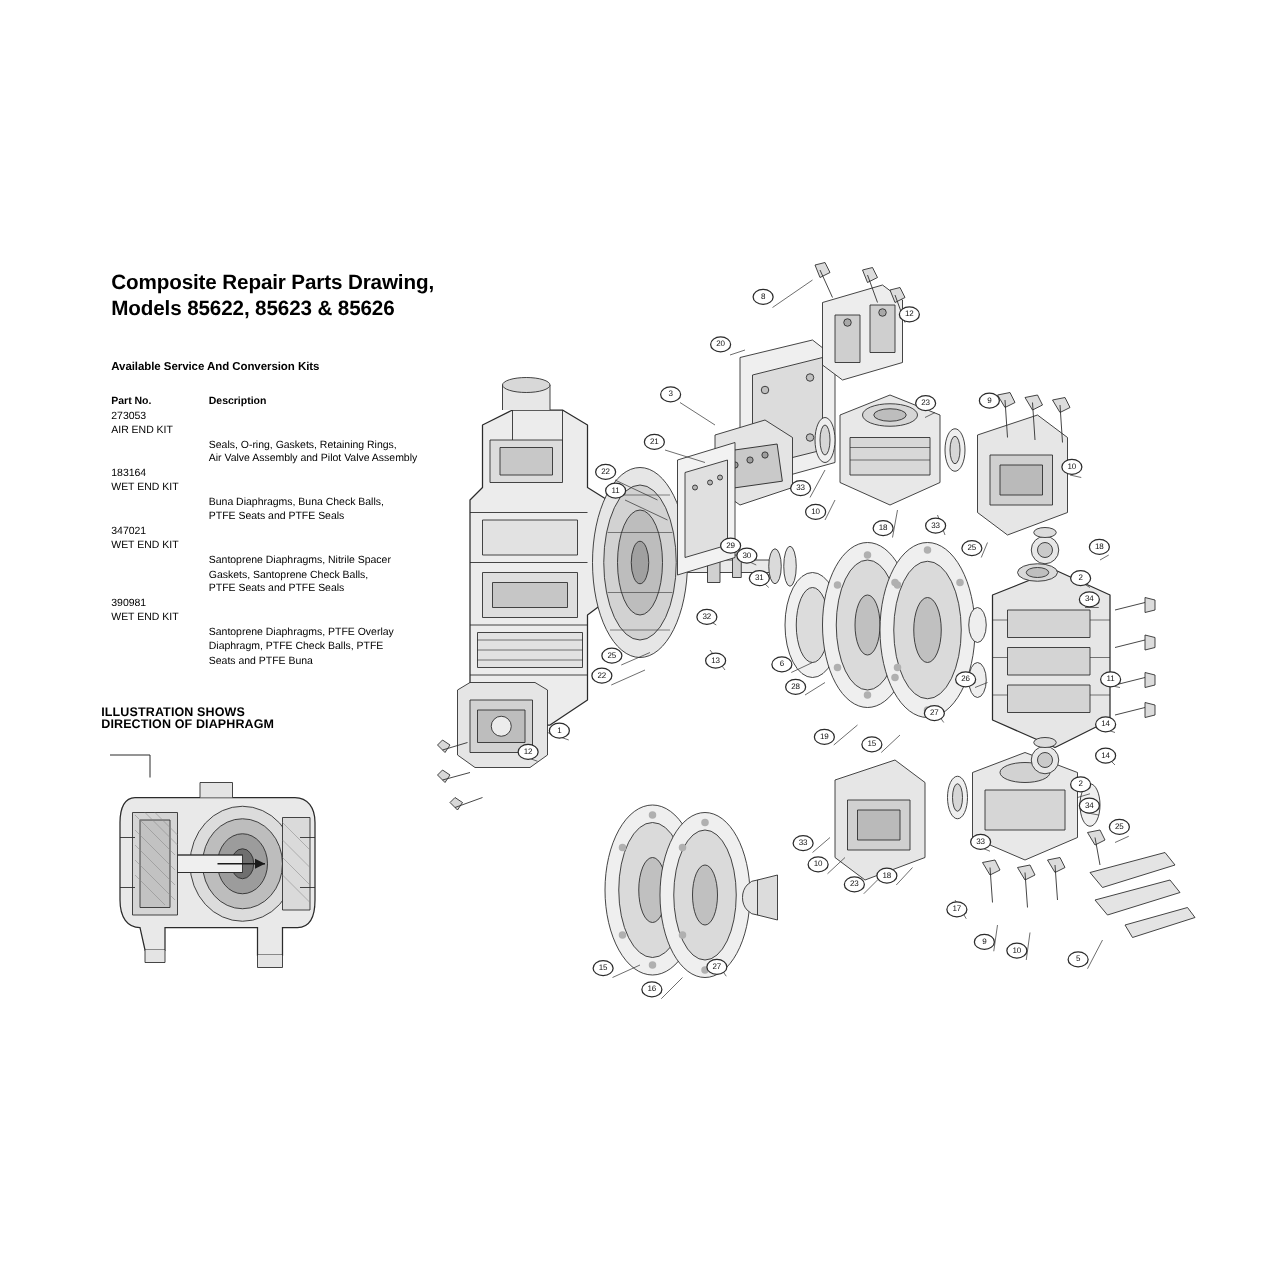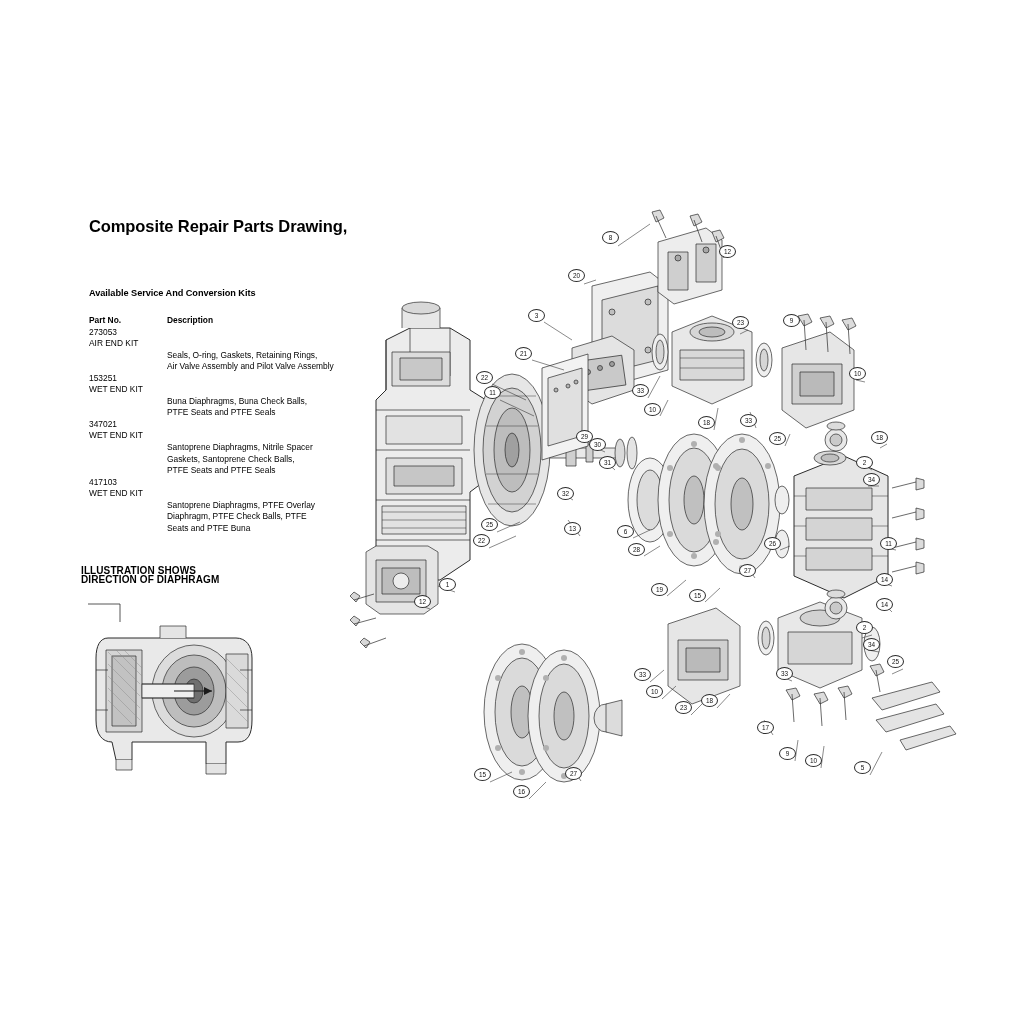--- a/index.html
+++ b/index.html
@@ -129,54 +129,55 @@
   }
   svg { display: block; }
 </style>
 </head>
 <body>
 
 <div id="page">
 
   <div class="title-block">
     <div class="title-line">Composite Repair Parts Drawing,</div>
+    <div class="title-line">Models 85622, 85623 &amp; 85626</div>
   </div>
 
   <div class="kits-heading">Available Service And Conversion Kits</div>
 
   <div class="parts-table">
     <div class="pt-head">
       <div class="col-no">Part No.</div>
       <div class="col-desc">Description</div>
     </div>
 
     <div class="pt-row">
       <div class="col-no">273053</div>
       <div class="col-desc">AIR END KIT</div>
     </div>
     <div class="pt-sub">Seals, O-ring, Gaskets, Retaining Rings,</div>
     <div class="pt-sub">Air Valve Assembly and Pilot Valve Assembly</div>
 
     <div class="pt-row">
-      <div class="col-no">153251</div>
+      <div class="col-no">183164</div>
       <div class="col-desc">WET END KIT</div>
     </div>
     <div class="pt-sub">Buna Diaphragms, Buna Check Balls,</div>
     <div class="pt-sub">PTFE Seats and PTFE Seals</div>
 
     <div class="pt-row">
       <div class="col-no">347021</div>
       <div class="col-desc">WET END KIT</div>
     </div>
     <div class="pt-sub">Santoprene Diaphragms, Nitrile Spacer</div>
     <div class="pt-sub">Gaskets, Santoprene Check Balls,</div>
     <div class="pt-sub">PTFE Seats and PTFE Seals</div>
 
     <div class="pt-row">
-      <div class="col-no">417103</div>
+      <div class="col-no">390981</div>
       <div class="col-desc">WET END KIT</div>
     </div>
     <div class="pt-sub">Santoprene Diaphragms, PTFE Overlay</div>
     <div class="pt-sub">Diaphragm, PTFE Check Balls, PTFE</div>
     <div class="pt-sub">Seats and PTFE Buna</div>
   </div>
 
   <div class="illus-note">
     <div>ILLUSTRATION SHOWS</div>
     <div>DIRECTION OF DIAPHRAGM</div>

